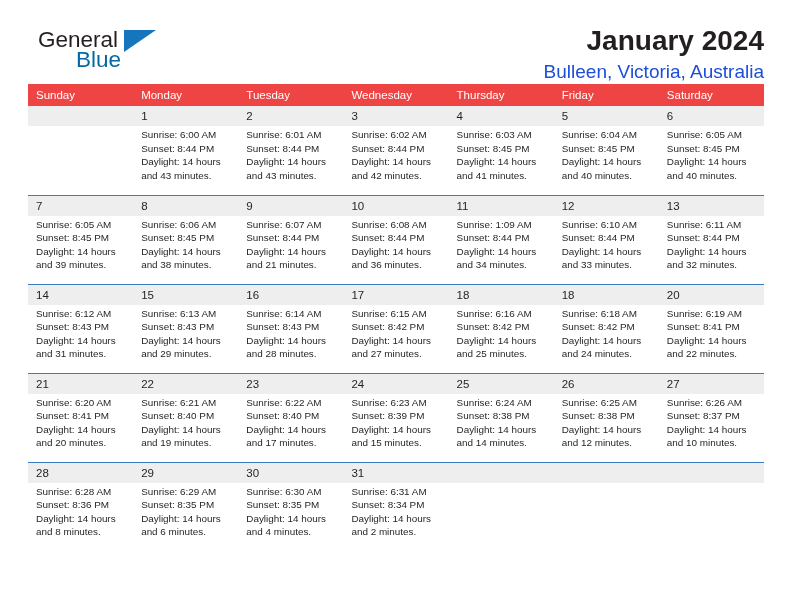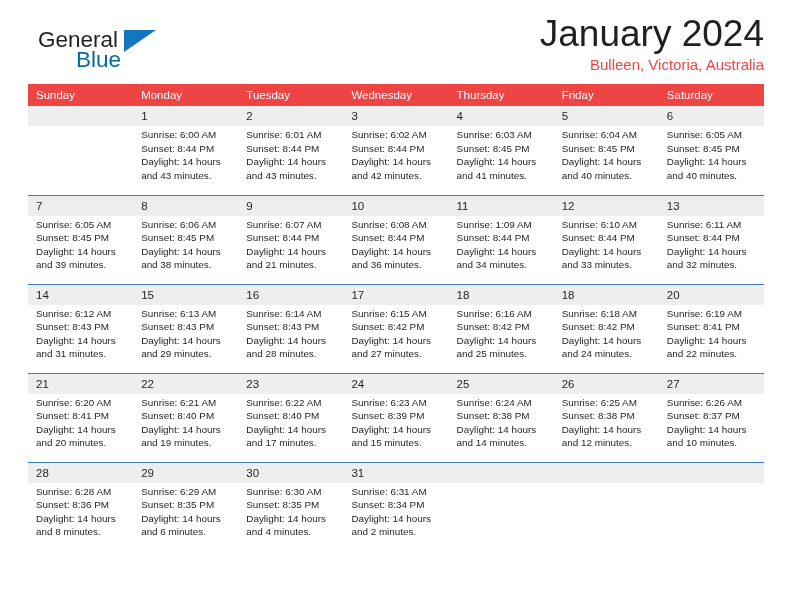--- a/index.html
+++ b/index.html
@@ -14,21 +14,21 @@
   .page {
     position: relative;
     width: 792px;
     height: 612px;
     padding: 0 28px;
   }
 
   
   .top {
     display: flex;
-    align-items: flex-end;
+    align-items: center;
     justify-content: space-between;
     padding-top: 28px;
     height: 76px;
   }
   .logo-wrap { position: relative; width: 230px; height: 48px; }
   .logo-general {
     font-size: 22.5px;
     color: #231f20;
     letter-spacing: 0px;
     line-height: 24px;
@@ -49,29 +49,29 @@
     left: 96px;
     top: 2px;
     width: 0;
     height: 0;
     border-left: 32px solid #1676bd;
     border-bottom: 22px solid transparent;
   }
 
   .titles { text-align: right; padding-top: 2px; }
   .cal-title {
-    font-size: 37px;
-    font-weight: normal;
+    font-size: 28px;
+    font-weight: bold;
     color: #231f20;
     line-height: 34px;
     white-space: nowrap;
   }
   .cal-sub {
-    font-size: 15px;
-    color: #ef4444;
+    font-size: 19px;
+    color: #1d4ed8;
     line-height: 22px;
     margin-top: 3px;
     white-space: nowrap;
   }
 
   
   .cal {
     margin-top: 8px;
     width: 736px;
     border-collapse: collapse;

